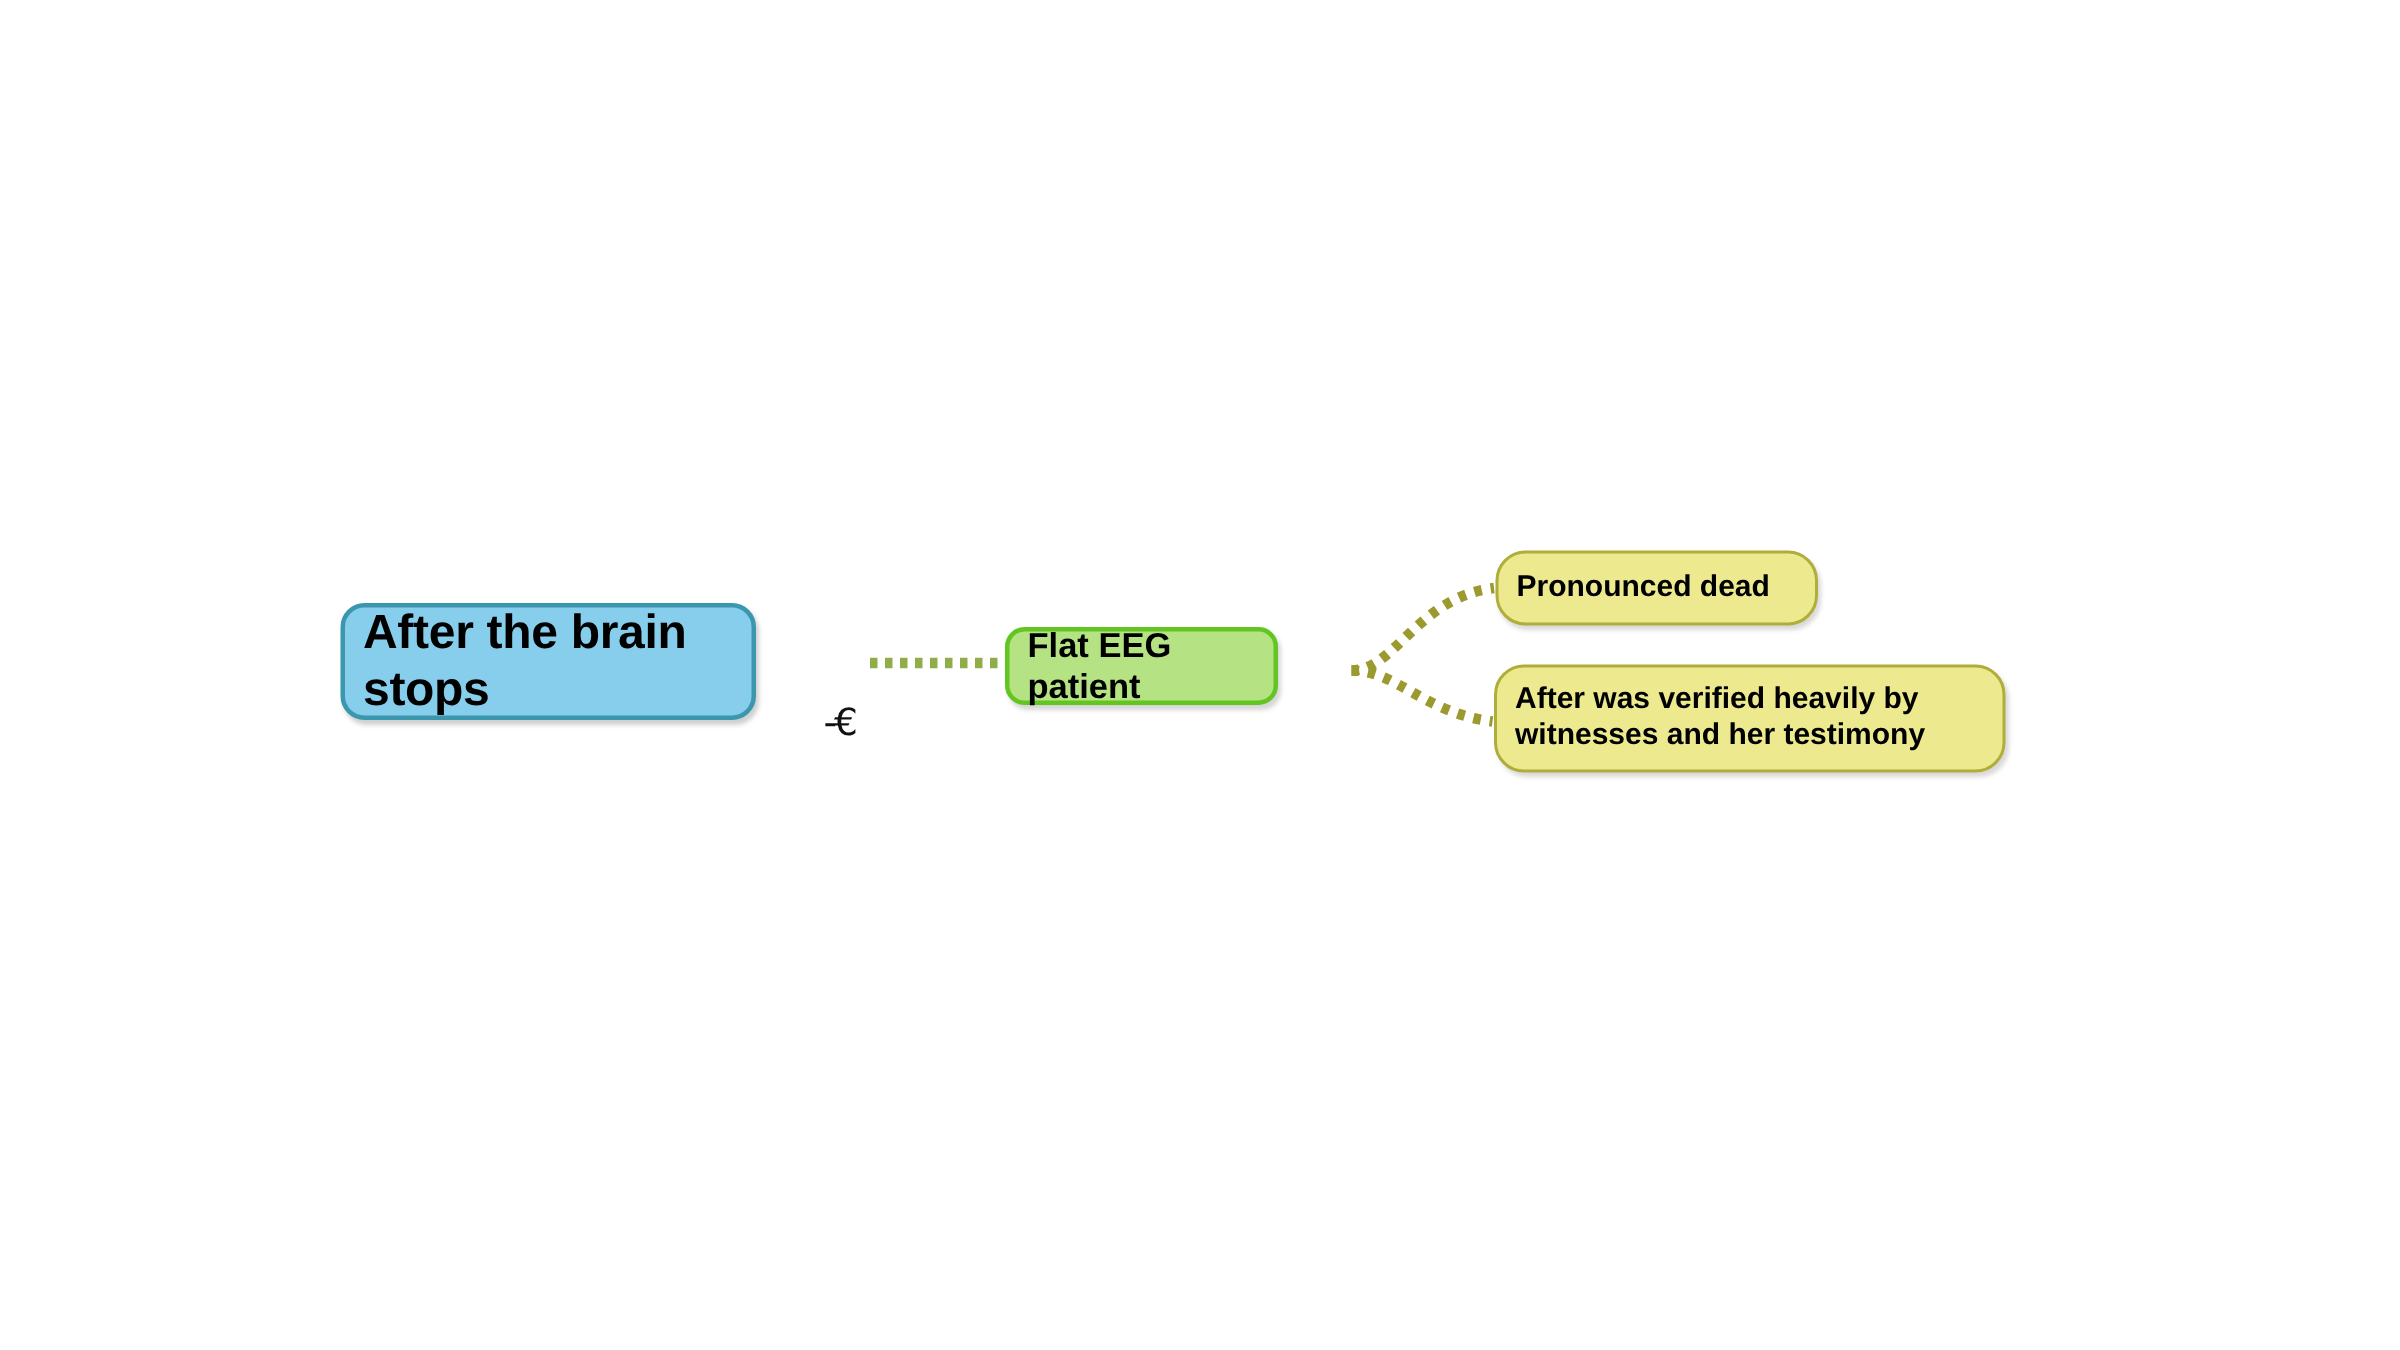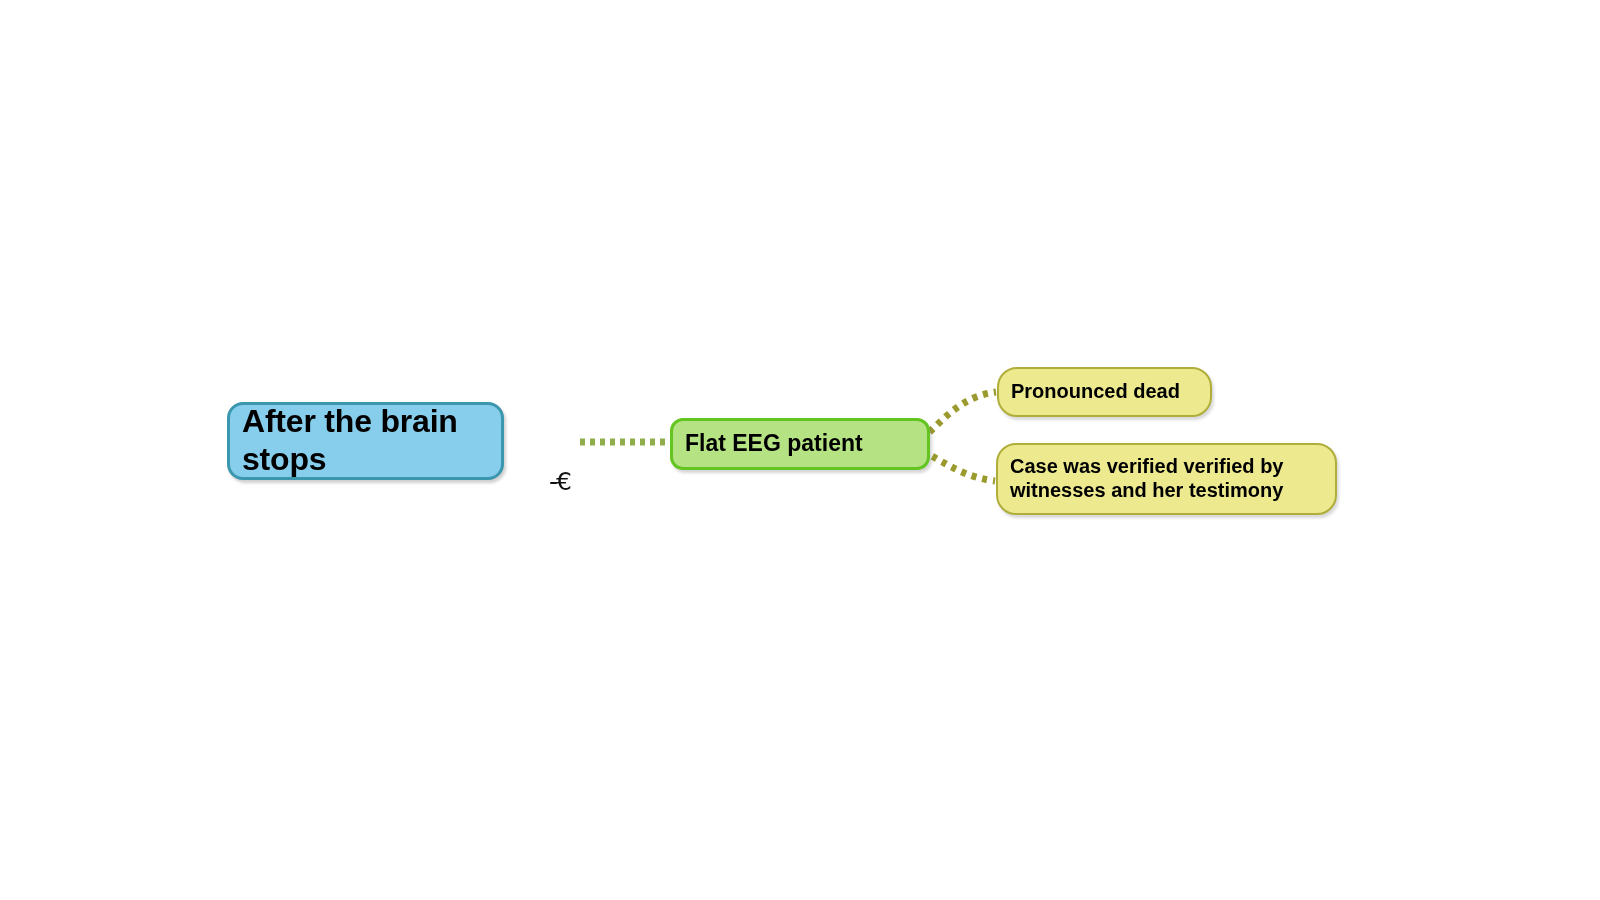--- a/index.html
+++ b/index.html
@@ -57,21 +57,21 @@
     padding: 0 12px;
     font-size: 32px;
     letter-spacing: -0.2px;
     box-shadow: 2px 3px 3px rgba(120,120,120,0.35);
   }
 
   
   .node-branch {
     left: 670px;
     top: 418px;
-    width: 260px;
+    width: 182px;
     height: 52px;
     background: #b5e384;
     border-width: 3px;
     border-color: #63c521;
     border-radius: 13px;
     padding: 0 12px;
     font-size: 23px;
     box-shadow: 2px 3px 3px rgba(120,120,120,0.3);
   }
 
@@ -136,17 +136,17 @@
 
   <div class="node node-branch">
     <span>Flat EEG patient</span>
   </div>
 
   <div class="node node-leaf node-leaf-1">
     <span>Pronounced dead</span>
   </div>
 
   <div class="node node-leaf node-leaf-2">
-    <span>Case was verified verified by
+    <span>After was verified heavily by
 witnesses and her testimony</span>
   </div>
 
 </div>
 
 </body></html>

